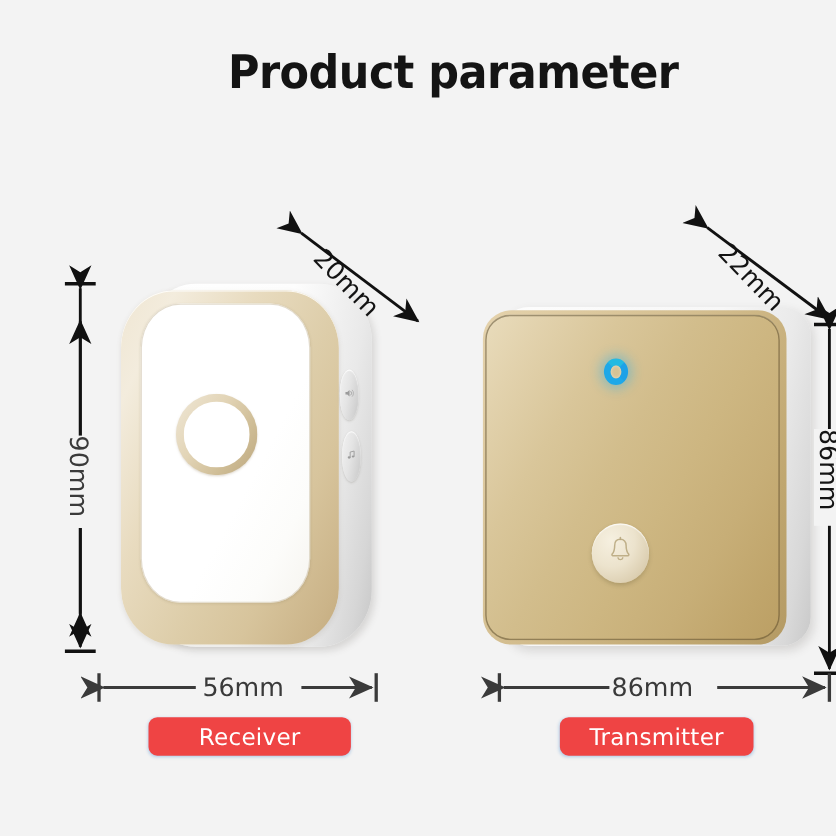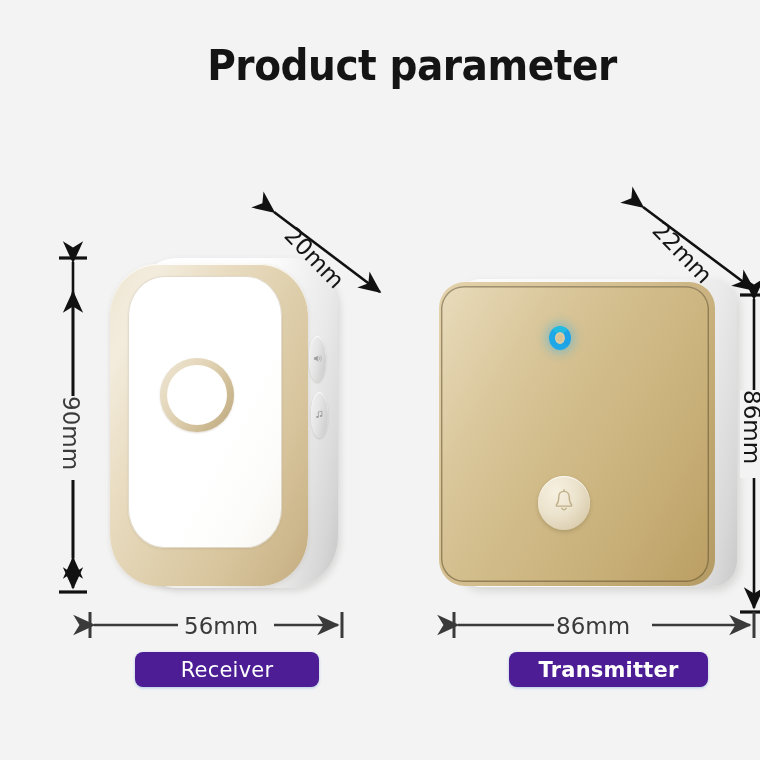--- a/index.html
+++ b/index.html
@@ -242,33 +242,33 @@
     display: flex;
     align-items: center;
     justify-content: center;
   }
 
   
   .caption-button {
     position: absolute;
     height: 35px;
     border-radius: 8px;
-    background: #4c1d95;
+    background: #ef4444;
     color: #ffffff;
     font-family: "DejaVu Sans", sans-serif;
     font-size: 21px;
     font-weight: 400;
     display: flex;
     align-items: center;
     justify-content: center;
     letter-spacing: 0.2px;
     box-shadow: 0 1px 3px rgba(20,110,200,0.30);
   }
   #caption-receiver   { left: 103px; top: 652px; width: 184px; }
-  #caption-transmitter{ left: 477px; top: 652px; width: 199px; font-weight: bold; }
+  #caption-transmitter{ left: 477px; top: 652px; width: 176px; }
 </style>
 </head>
 <body>
 
 <div id="stage">
 
   <div id="page-title">Product parameter</div>
 
   <div id="receiver-figure">
 

